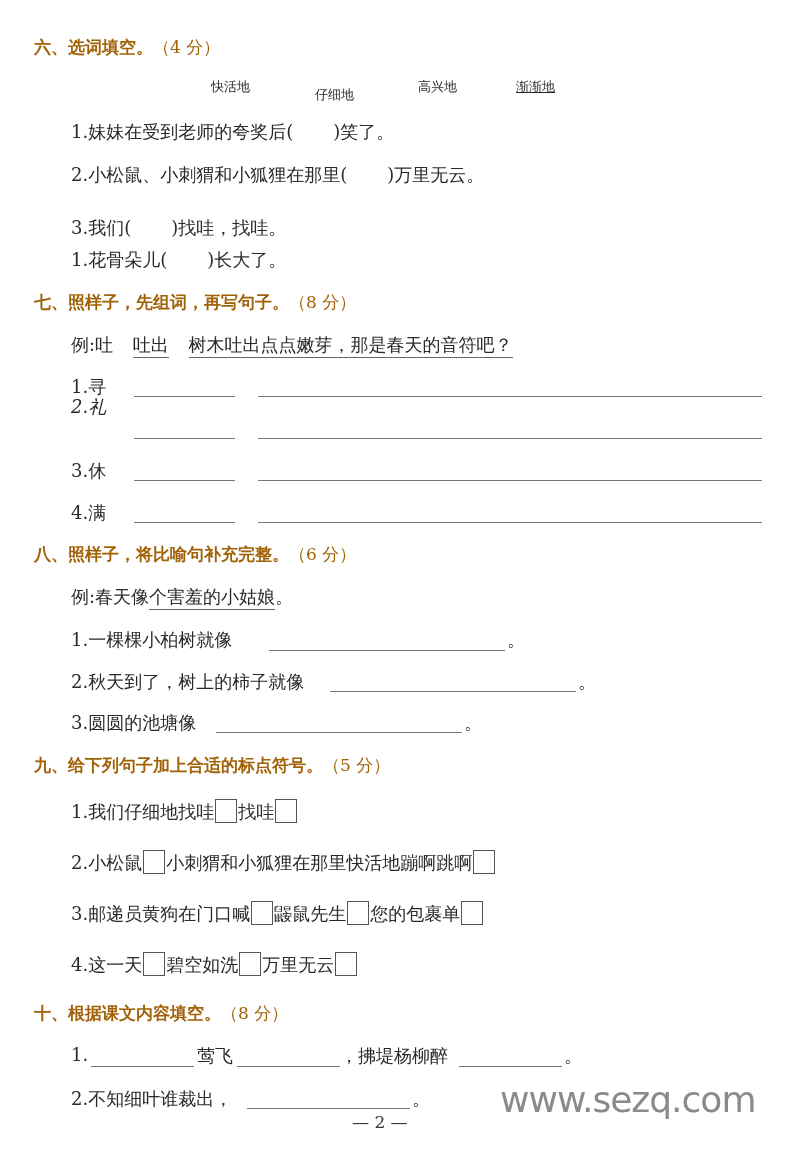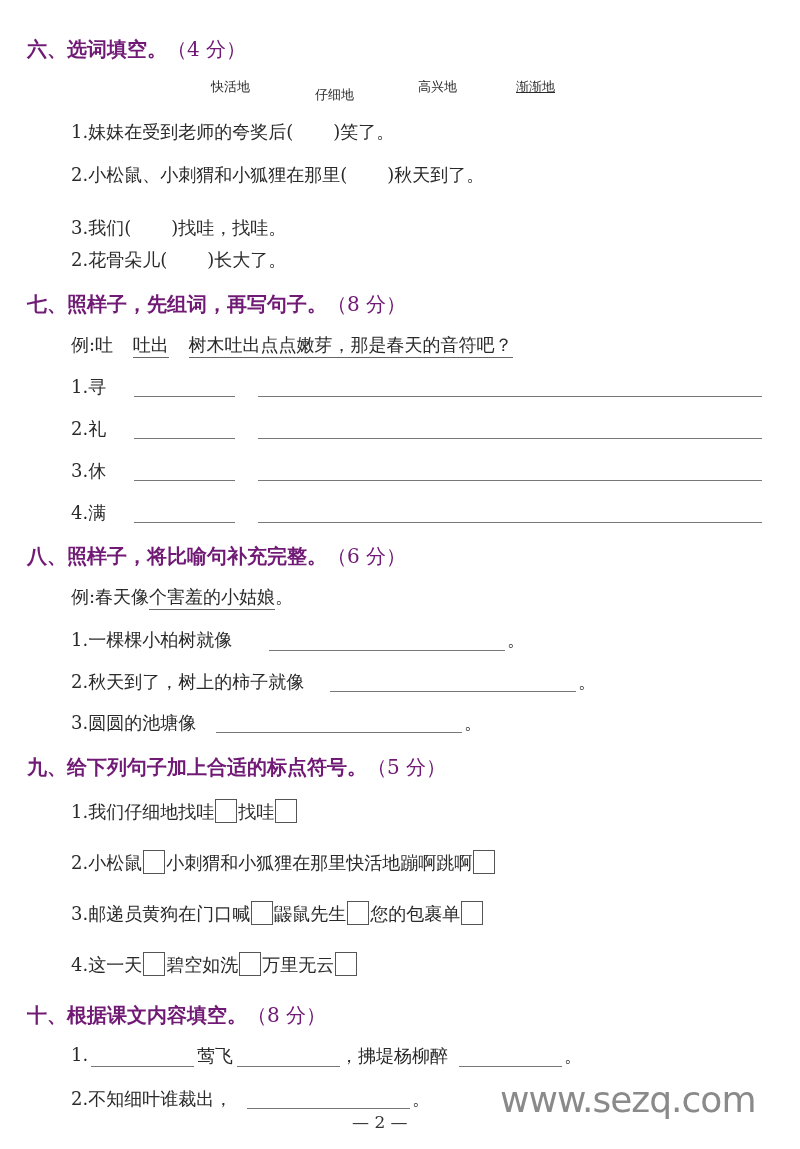--- a/index.html
+++ b/index.html
@@ -1,19 +1,19 @@
 <!DOCTYPE html>
 <html><head>
 <meta charset="utf-8">
 <style>
   html, body { margin: 0; padding: 0; background: #ffffff; }
   body { width: 800px; height: 1149px; position: relative; overflow: hidden;
          font-family: "DejaVu Serif", "Liberation Serif", serif; color: #2a2a2a; }
   .abs { position: absolute; white-space: nowrap; }
-  .heading { font-family: "DejaVu Sans", "Liberation Sans", sans-serif; font-weight: bold; font-size: 20px; color: #701a75; left: 27px; }
+  .heading { font-family: "DejaVu Sans", "Liberation Sans", sans-serif; font-weight: bold; font-size: 17px; color: #a16207; left: 34px; }
   .heading .score { font-family: "DejaVu Serif", "Liberation Serif", serif; font-weight: normal; }
   .line { font-size: 18px; left: 71px; }
   .word { font-size: 13px; }
   .u { border-bottom: 1.5px solid #666; display: inline-block; }
   .blank { position: absolute; border-bottom: 1.5px solid #777; height: 0; }
   .box { display: inline-block; width: 22px; height: 24px; border: 1.5px solid #555; vertical-align: middle; box-sizing: border-box; margin: 0 1px; position: relative; top: -2px; }
   .paren-gap { display: inline-block; }
   .watermark { font-family: "DejaVu Sans", "Liberation Sans", sans-serif; font-size: 36px; color: #8a8a8a; left: 500px; top: 1079px; letter-spacing: -1px; }
   .pagenum { font-size: 17px; left: 352px; top: 1112px; color: #333; }
 </style>
@@ -26,41 +26,41 @@
 <div>
   <span class="abs word" style="left:211px;top:78px;">快活地</span>
   <span class="abs word" style="left:315px;top:78px;margin-top:8px;">仔细地</span>
   <span class="abs word" style="left:418px;top:78px;">高兴地</span>
   <span class="abs word" style="left:516px;top:78px;text-decoration:underline;">渐渐地</span>
 </div>
 <div class="abs line" style="top:120px;">
   <span>1.妹妹在受到老师的夸奖后(</span><span class="paren-gap" style="width:40px"></span><span>)笑了。</span>
 </div>
 <div class="abs line" style="top:163px;">
-  <span>2.小松鼠、小刺猬和小狐狸在那里(</span><span class="paren-gap" style="width:40px"></span><span>)秋天到了。</span>
+  <span>2.小松鼠、小刺猬和小狐狸在那里(</span><span class="paren-gap" style="width:40px"></span><span>)万里无云。</span>
 </div>
 <div class="abs line" style="top:216px;">
   <span>3.我们(</span><span class="paren-gap" style="width:40px"></span><span>)找哇，找哇。</span>
 </div>
 <div class="abs line" style="top:248px;">
-  <span>2.花骨朵儿(</span><span class="paren-gap" style="width:40px"></span><span>)长大了。</span>
+  <span>1.花骨朵儿(</span><span class="paren-gap" style="width:40px"></span><span>)长大了。</span>
 </div>
 
 <div class="abs heading" style="top:291px;">
   <span>七、照样子，先组词，再写句子。</span><span class="score">（8 分）</span>
 </div>
 <div class="abs line" style="top:333px;">
   <span>例:吐</span>
   <span class="u" style="margin-left:14px">吐出</span>
   <span class="u" style="margin-left:14px">树木吐出点点嫩芽，那是春天的音符吧？</span>
 </div>
 <div class="abs line" style="top:375px;">1.寻</div>
 <div class="blank" style="left:134px;top:396px;width:101px;"></div>
 <div class="blank" style="left:258px;top:396px;width:504px;"></div>
-<div class="abs line" style="top:417px;">2.礼</div>
+<div class="abs line" style="top:395px;font-style:italic;">2.礼</div>
 <div class="blank" style="left:134px;top:438px;width:101px;"></div>
 <div class="blank" style="left:258px;top:438px;width:504px;"></div>
 <div class="abs line" style="top:459px;">3.休</div>
 <div class="blank" style="left:134px;top:480px;width:101px;"></div>
 <div class="blank" style="left:258px;top:480px;width:504px;"></div>
 <div class="abs line" style="top:501px;">4.满</div>
 <div class="blank" style="left:134px;top:522px;width:101px;"></div>
 <div class="blank" style="left:258px;top:522px;width:504px;"></div>
 
 <div class="abs heading" style="top:543px;">

